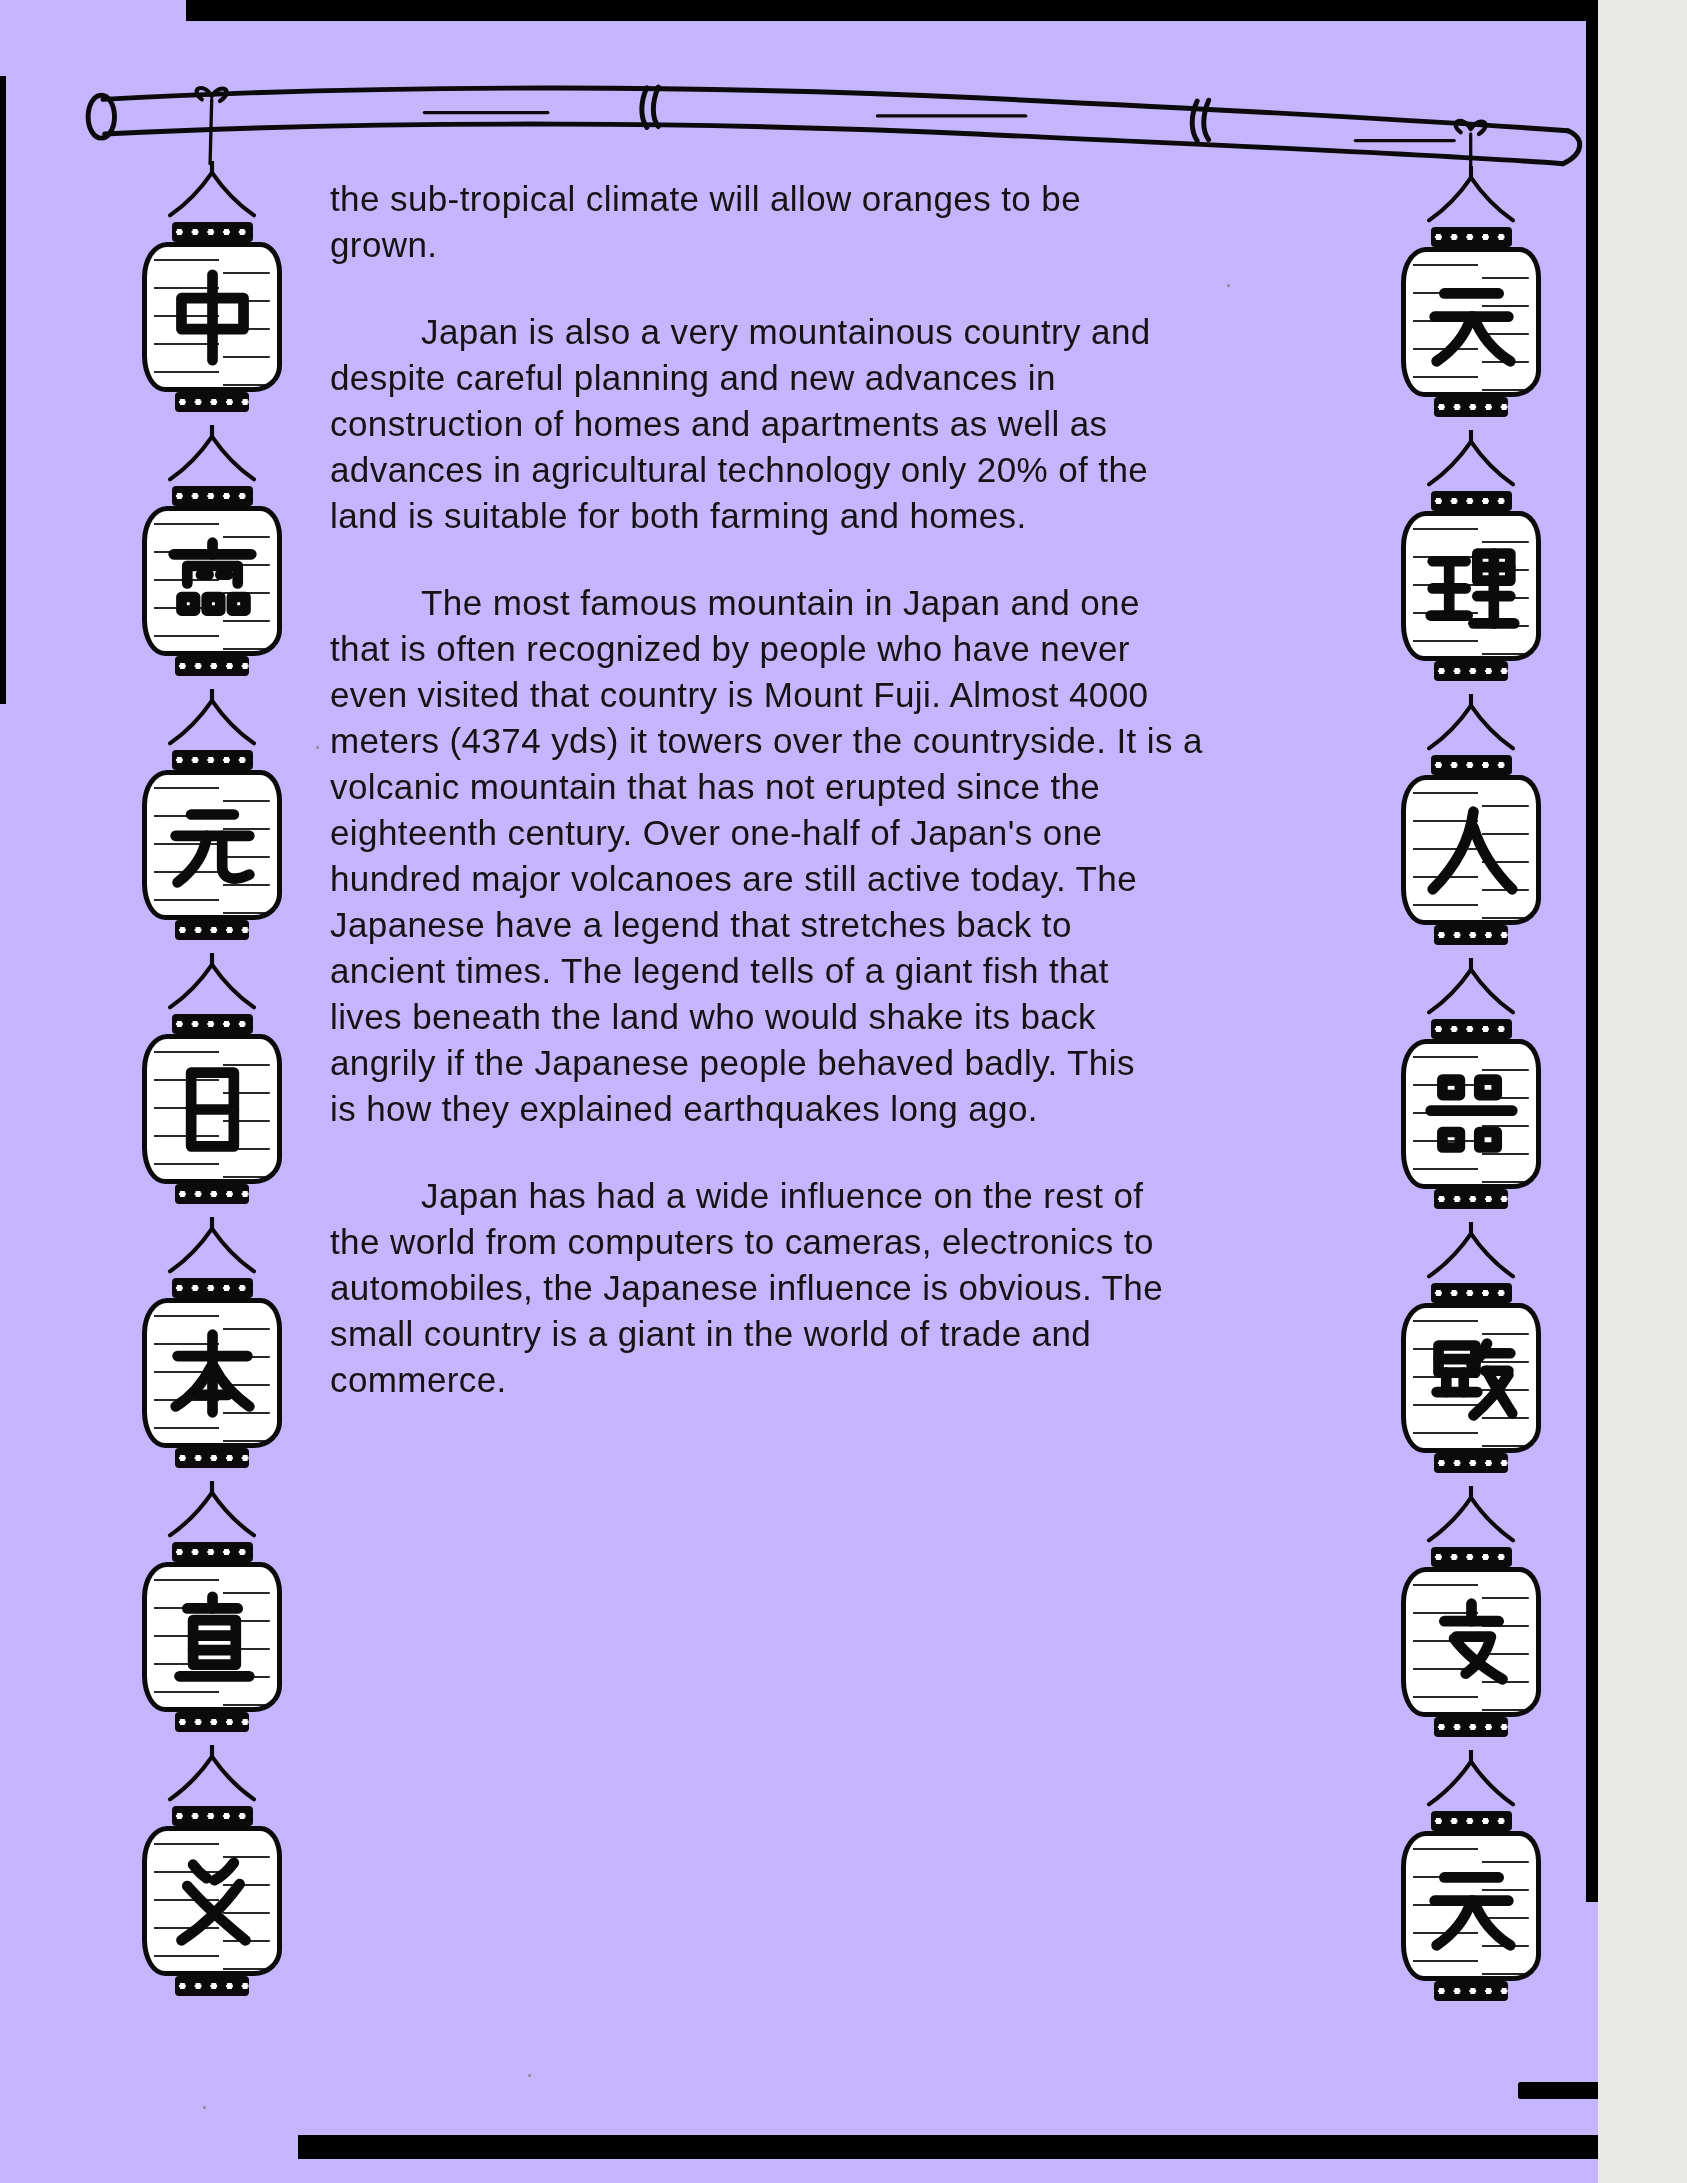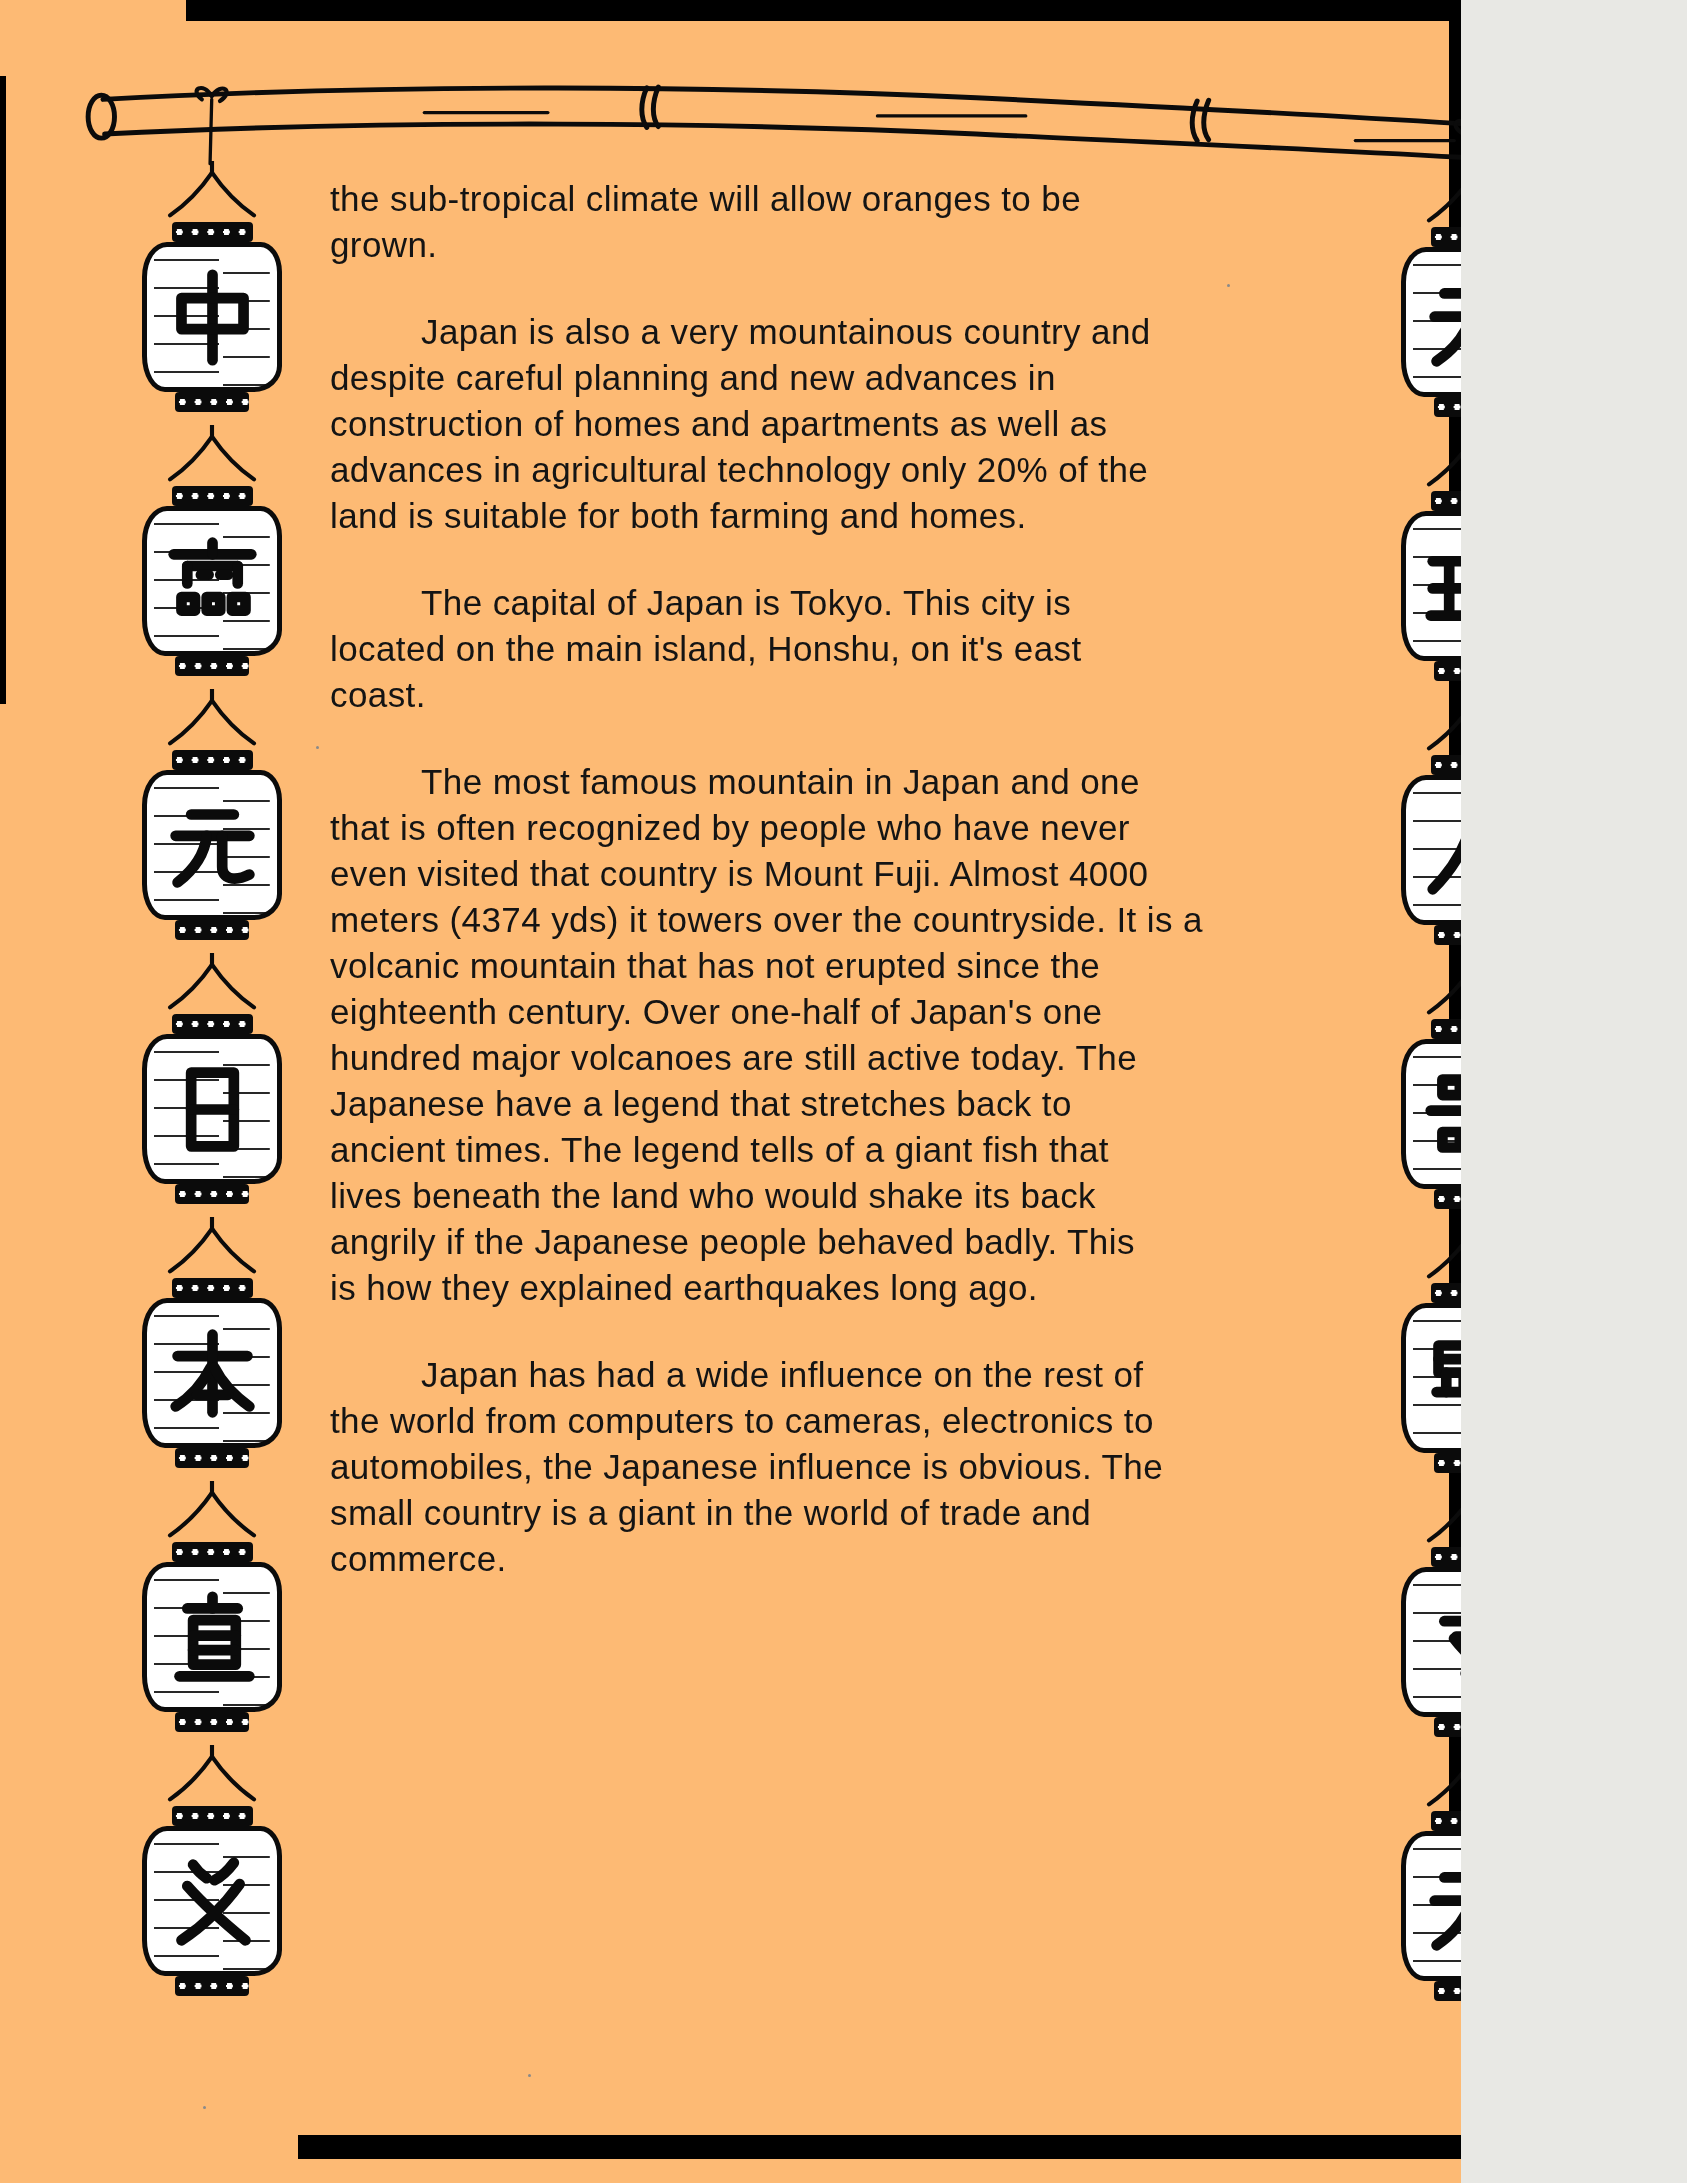--- a/index.html
+++ b/index.html
@@ -1,17 +1,17 @@
 <!DOCTYPE html>
 <html style="font-size:13px"><head>
 <meta charset="utf-8">
 <style>
   html,body{margin:0;padding:0;background:#e8e8e4;}
   #page{
-    position:relative;width:1461px;height:2183px;background:#fdba74;
+    position:relative;width:1598px;height:2183px;background:#c4b5fd;
     overflow:hidden;font-family:"Liberation Sans",sans-serif;color:#101010;
   }
   
   .artifact{position:absolute;background:#000;}
   #art-top{left:186px;top:0;width:1501px;height:20.6px;}
   #art-right{right:0;top:0;width:12.4px;height:1902px;}
   #art-left{left:0;top:76px;width:5.8px;height:628px;}
   #art-bottom{left:298px;top:2135px;width:1389px;height:24px;}
   #art-blob{left:1518px;top:2082px;width:92px;height:17.3px;border-radius:2.5px;}
   .speck{position:absolute;width:3.3px;height:3.3px;background:#8a8a8a;border-radius:50%;}
@@ -414,23 +414,20 @@
     </div>
 
   <div id="text-block">
       <p class="">the sub-tropical climate will allow oranges to be
 grown.</p>
       <p class="indent">Japan is also a very mountainous country and
 despite careful planning and new advances in
 construction of homes and apartments as well as
 advances in agricultural technology only 20% of the
 land is suitable for both farming and homes.</p>
-      <p class="indent">The capital of Japan is Tokyo.  This city is
-located on the main island, Honshu, on it's east
-coast.</p>
       <p class="indent">The most famous mountain in Japan and one
 that is often recognized by people who have never
 even visited that country is Mount Fuji. Almost 4000
 meters (4374 yds) it towers over the countryside. It is a
 volcanic mountain that has not erupted since the
 eighteenth century. Over one-half of Japan's one
 hundred major volcanoes are still active today. The
 Japanese have a legend that stretches back to
 ancient times. The legend tells of a giant fish that
 lives beneath the land who would shake its back

